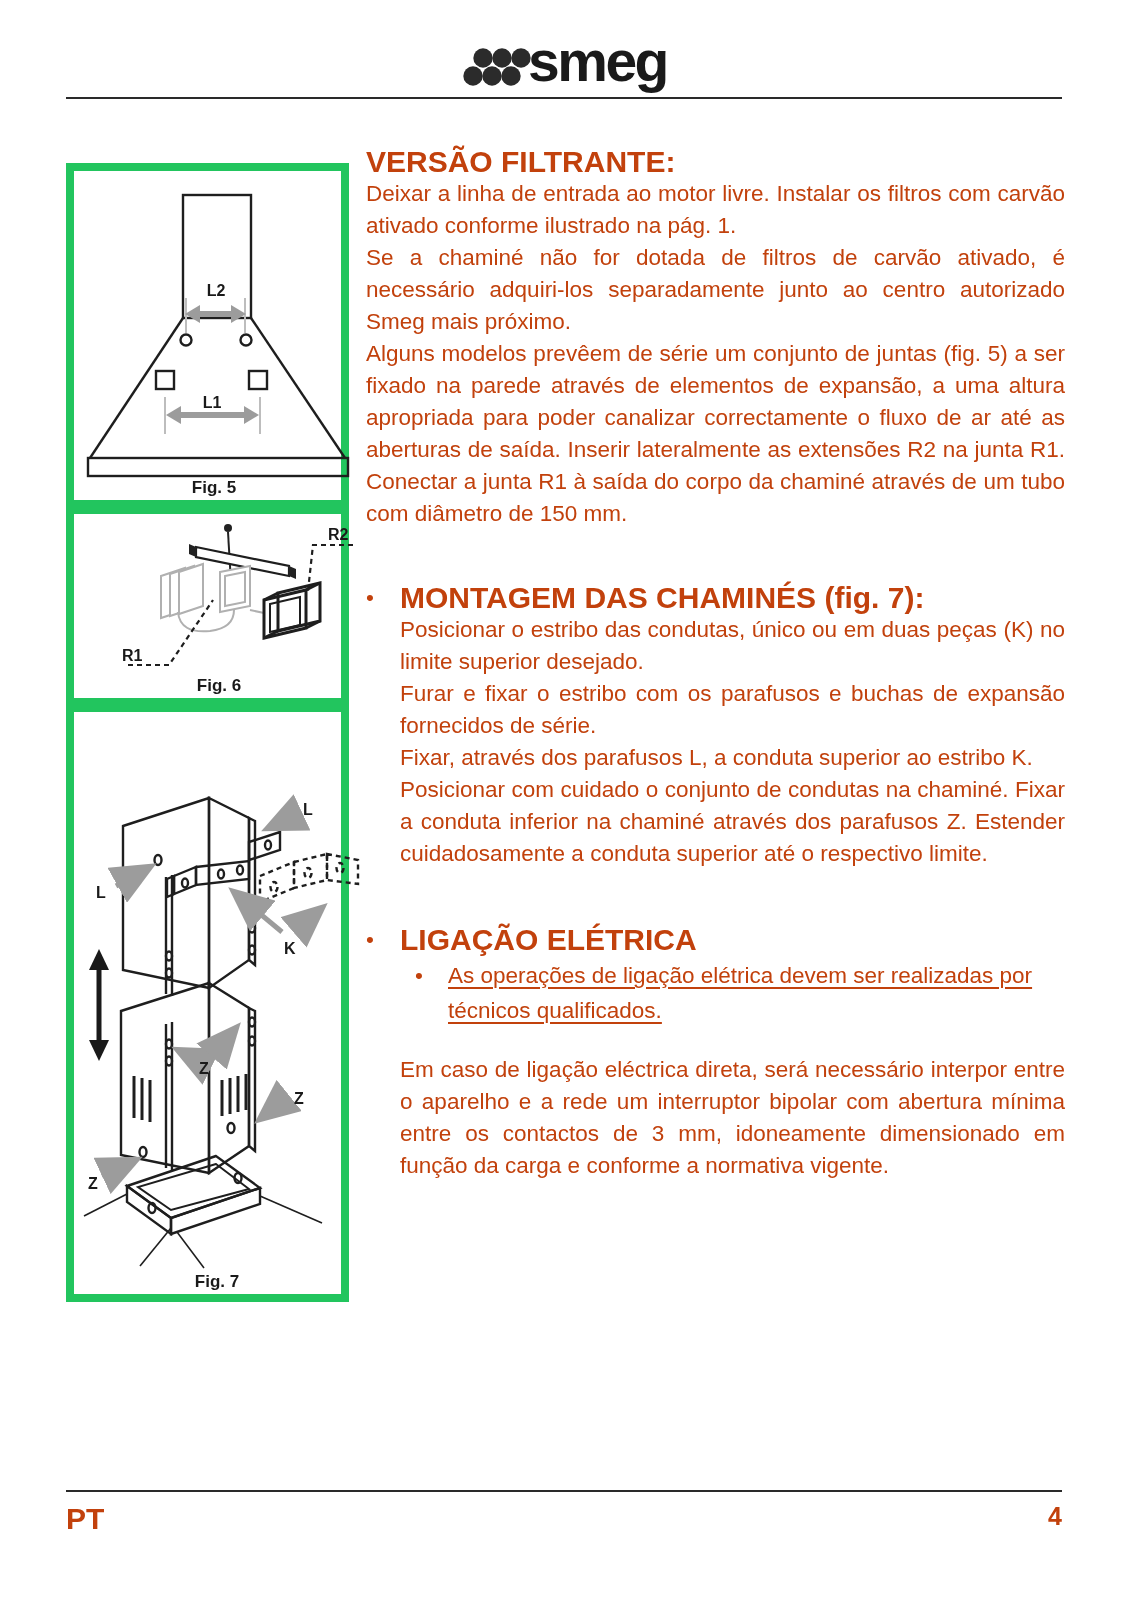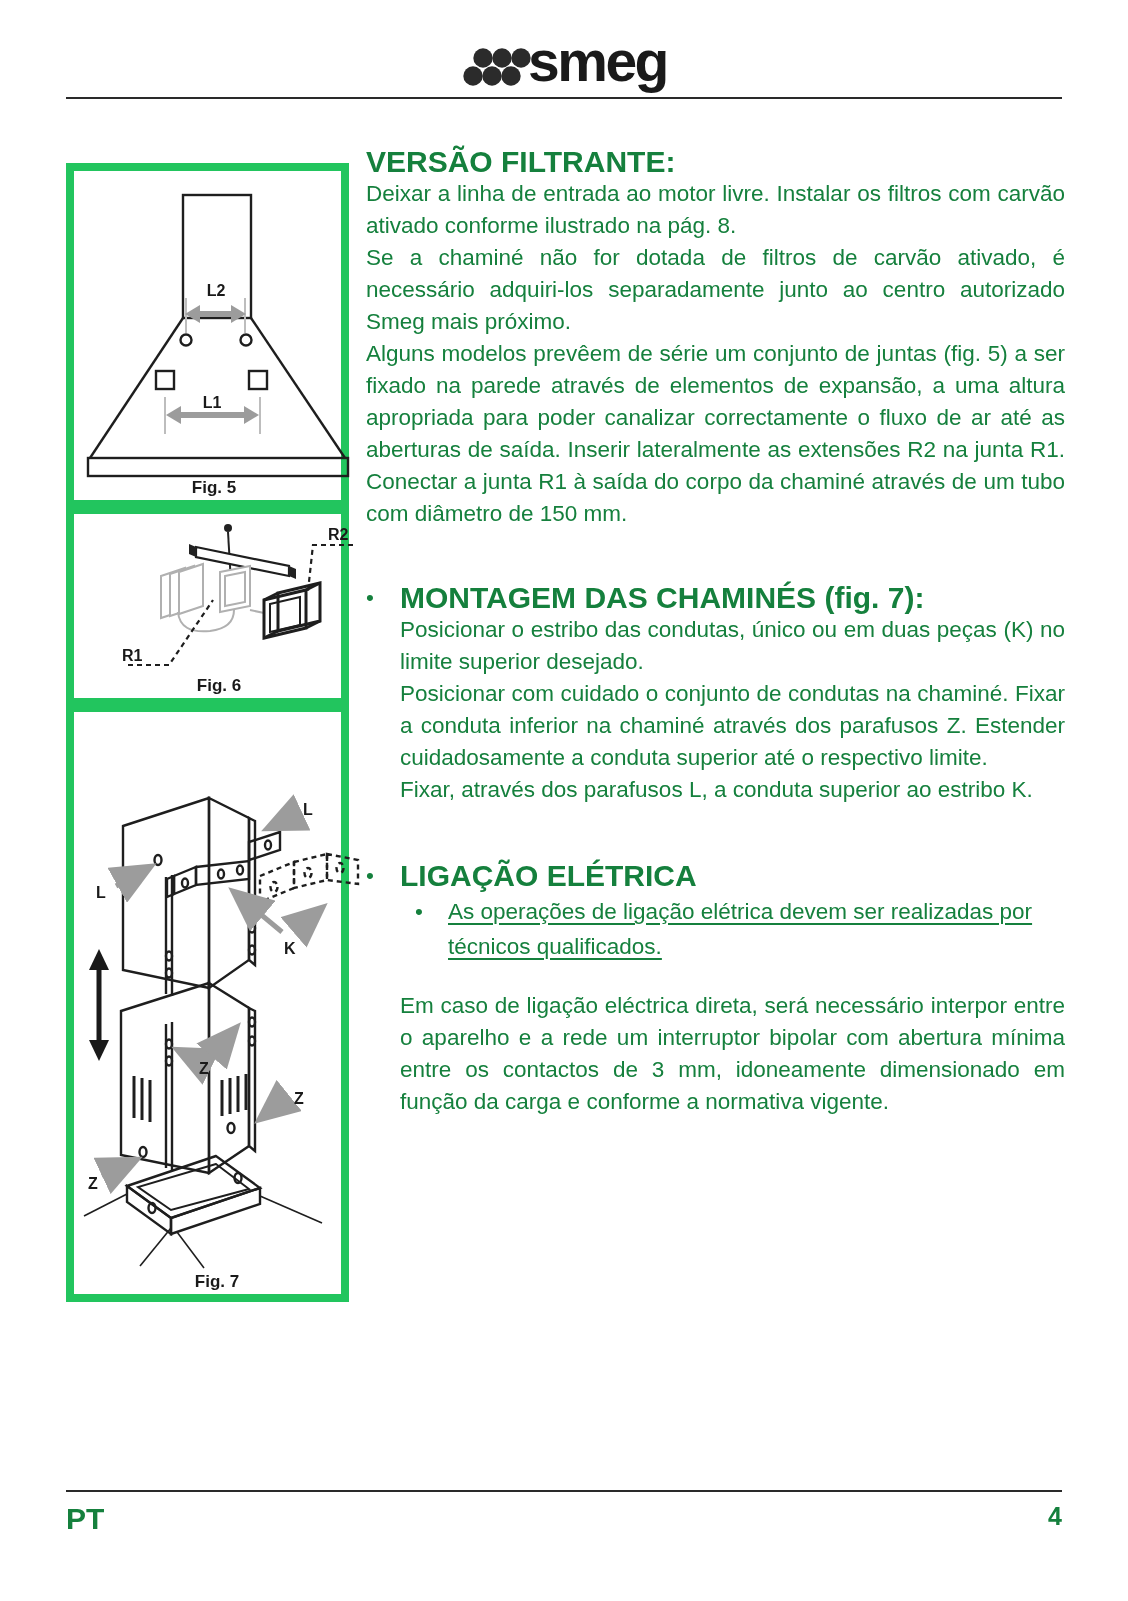--- a/index.html
+++ b/index.html
@@ -1,17 +1,17 @@
 <!DOCTYPE html>
 <html><head>
 <meta charset="utf-8">
 <style>
   html,body{margin:0;padding:0;background:#e8e8e8;}
   .page{position:relative;width:1128px;height:1601px;background:#ffffff;
-        font-family:"Liberation Sans", sans-serif;color:#15803d;overflow:hidden;margin:0 auto;}
+        font-family:"Liberation Sans", sans-serif;color:#c2410c;overflow:hidden;margin:0 auto;}
   .rule{position:absolute;left:66px;width:996px;height:2px;background:#2a2a2a;}
   .header-rule{top:97px;}
   .footer-rule{top:1490px;}
   .logo{position:absolute;top:33px;left:456px;width:216px;height:70px;}
   .figcol{position:absolute;left:66px;top:163px;width:283px;}
   .figbox{box-sizing:border-box;width:283px;border:8px solid #22c55e;background:#fff;margin:0;padding:0;}
   .figbox + .figbox{margin-top:-2px;padding-left:8px;}
   .figbox svg{display:block;}
   .content{position:absolute;left:366px;top:146px;width:699px;font-size:22.5px;line-height:32px;text-align:justify;}
   .content p{margin:0;}
@@ -230,31 +230,32 @@
           <line x1="95" y1="520" x2="122" y2="556" stroke-width="1.6"></line>
         </g>
 
         <text class="cap" x="135" y="575" text-anchor="middle">Fig. 7</text>
       </svg>
     </figure>
   </aside>
 
   <main class="content">
     <h1>VERSÃO FILTRANTE:</h1>
-    <p>Deixar a linha de entrada ao motor livre. Instalar os filtros com carvão ativado conforme ilustrado na pág. 8.</p>
+    <p>Deixar a linha de entrada ao motor livre. Instalar os filtros com carvão ativado conforme ilustrado na pág. 1.</p>
     <p>Se a chaminé não for dotada de filtros de carvão ativado, é necessário adquiri-los separadamente junto ao centro autorizado Smeg mais próximo.</p>
     <p>Alguns modelos prevêem de série um conjunto de juntas (fig. 5) a ser fixado na parede através de elementos de expansão, a uma altura apropriada para poder canalizar correctamente o fluxo de ar até as aberturas de saída. Inserir lateralmente as extensões R2 na junta R1. Conectar a junta R1 à saída do corpo da chaminé através de um tubo com diâmetro de 150 mm.</p>
 
     <div class="bullet-section sec2">
       <span class="bullet-cell">•</span>
       <div class="bullet-body">
         <h2>MONTAGEM DAS CHAMINÉS (fig. 7):</h2>
         <p>Posicionar o estribo das condutas, único ou em duas peças (K) no limite superior desejado.</p>
+        <p>Furar e fixar o estribo com os parafusos e buchas de expansão fornecidos de série.</p>
+        <p>Fixar, através dos parafusos L, a conduta superior ao estribo K.</p>
         <p>Posicionar com cuidado o conjunto de condutas na chaminé. Fixar a conduta inferior na chaminé através dos parafusos Z. Estender cuidadosamente a conduta superior até o respectivo limite.</p>
-        <p>Fixar, através dos parafusos L, a conduta superior ao estribo K.</p>
       </div>
     </div>
 
     <div class="bullet-section sec3">
       <span class="bullet-cell">•</span>
       <div class="bullet-body">
         <h2>LIGAÇÃO ELÉTRICA</h2>
         <div class="sub-bullet">
           <span class="bullet-cell">•</span>
           <p class="u">As operações de ligação elétrica devem ser realizadas por técnicos qualificados.</p>

